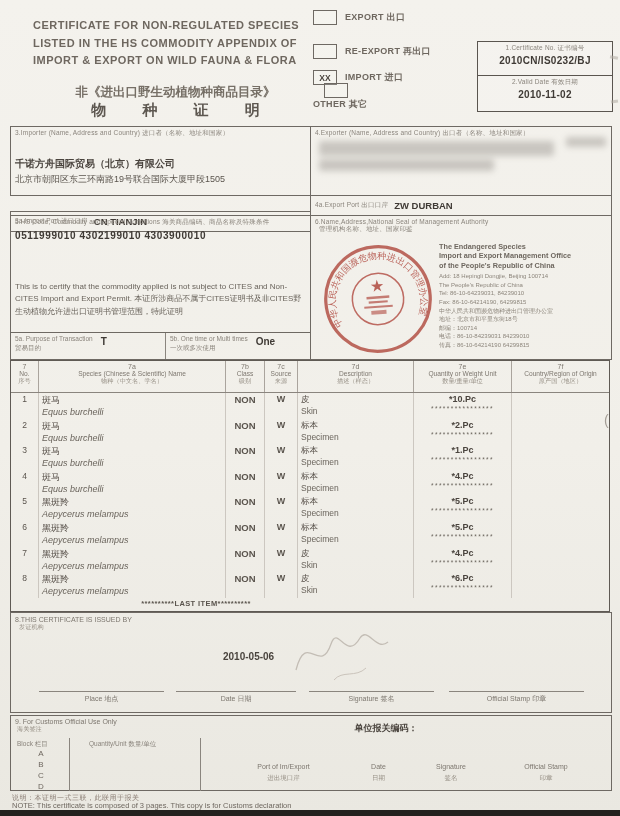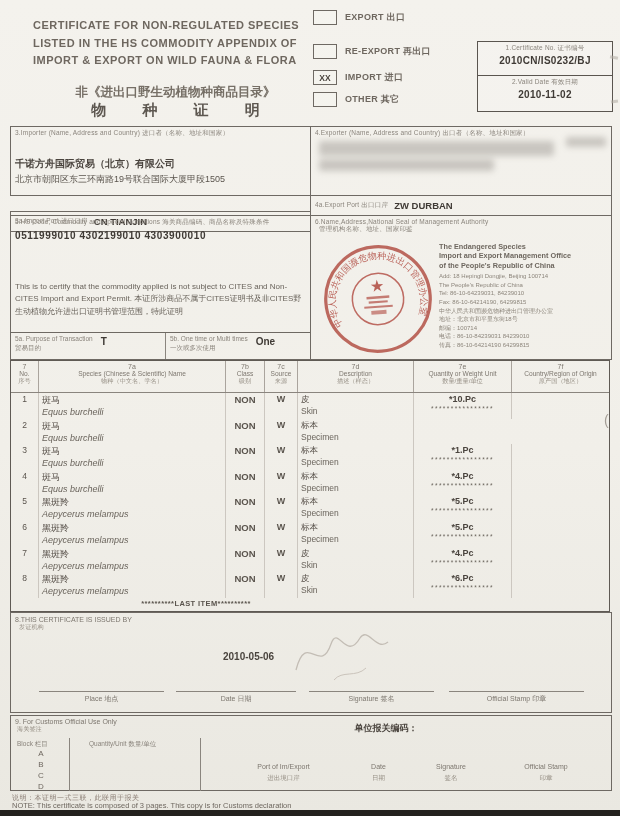--- a/index.html
+++ b/index.html
@@ -85,21 +85,21 @@
     <span class="cb-label">EXPORT 出口</span>
   </div>
   <div class="cb-row" style="top:44px;">
     <span class="cbox"></span>
     <span class="cb-label">RE-EXPORT 再出口</span>
   </div>
   <div class="cb-row" style="top:70px;">
     <span class="cbox">XX</span>
     <span class="cb-label">IMPORT 进口</span>
   </div>
-  <div class="cb-row" style="top:92px;">
+  <div class="cb-row" style="top:83px;flex-direction:column;">
     <span class="cbox"></span>
     <span class="cb-label">OTHER 其它</span>
   </div>
 
   <div class="abs certbox" style="left:477px;top:41px;width:136px;height:71px;">
     <div class="certcell" style="border-bottom:1px solid #5a554f;">
       <div class="lbl">1.Certificate No. 证书编号</div>
       <div class="certval">2010CN/IS0232/BJ</div>
     </div>
     <div class="certcell">
@@ -253,20 +253,24 @@
       <div class="c">
           <div class="spcn">斑马</div>
           <div class="spsci">Equus burchelli</div>
         </div>
       <div class="c cellcl">NON</div>
       <div class="c cellso">W</div>
       <div class="c">
           <div class="decn">标本</div>
           <div class="deen">Specimen</div>
         </div>
+      <div class="c cellqt">
+          <div class="q">*2.Pc</div>
+          <div class="ast">****************</div>
+        </div>
       <div class="c"></div>
     </div>
 
     <div class="sgrid trow">
       <div class="c cellno">3</div>
       <div class="c">
           <div class="spcn">斑马</div>
           <div class="spsci">Equus burchelli</div>
         </div>
       <div class="c cellcl">NON</div>

